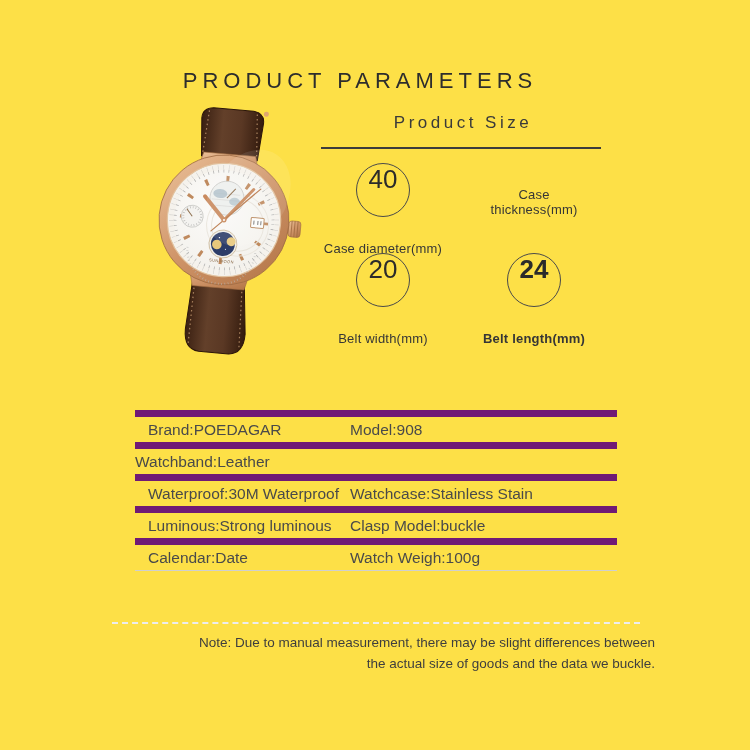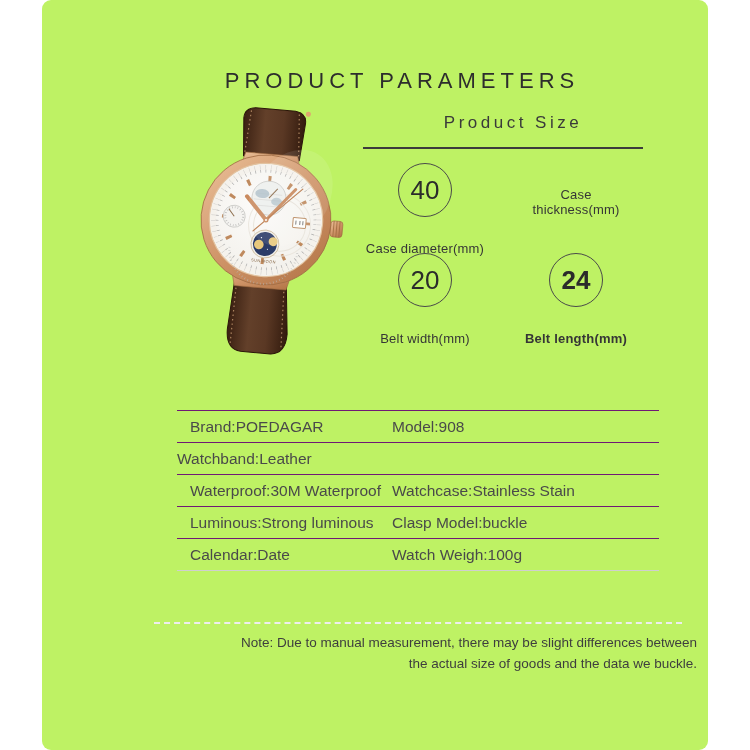--- a/index.html
+++ b/index.html
@@ -1,49 +1,49 @@
 <!DOCTYPE html>
 <html><head>
 <meta charset="utf-8">
 <style>
   * { margin:0; padding:0; box-sizing:border-box; }
   html,body { background:#fff; }
   body { font-family:"Liberation Sans", sans-serif; }
   .page {
-    position:relative; width:666px; height:750px; background:#bef264;
-    overflow:hidden; margin:0 auto;border-radius:9px;
+    position:relative; width:750px; height:750px; background:#fde047;
+    overflow:hidden; margin:0 auto;
   }
   .page-title {
     position:absolute; left:0; top:68px; width:720px; text-align:center;
     font-size:22px; letter-spacing:5px; color:#2d2d2d; font-weight:500;
   }
   
   .size-heading {
-    position:absolute; left:328px; top:113px; width:286px; text-align:center;
+    position:absolute; left:320px; top:113px; width:286px; text-align:center;
     font-size:17px; letter-spacing:3.5px; color:#3a3a3a;
   }
   .size-underline {
     position:absolute; left:321px; top:147px; width:280px; height:2px;
     background:#3c3c3c;
   }
   .size-item { position:absolute; width:122px; text-align:center; }
   .size-item.i0 { left:322px; top:163px; }
   .size-item.i1 { left:473px; top:163px; }
   .size-item.i2 { left:322px; top:253px; }
   .size-item.i3 { left:473px; top:253px;font-weight:bold; }
   .size-circle {
     width:54px; height:54px; border:1.5px solid #4a4a4a; border-radius:50%;
-    margin:0 auto; display:flex; align-items:center; justify-content:center;
+    margin:0 auto; display:flex; align-items:flex-start; justify-content:center;
   }
   .size-value { font-size:26px; color:#2b2b2b; }
   .size-label { margin-top:24px; font-size:13px; color:#363636; letter-spacing:0.2px; }
   
   .spec-table { position:absolute; left:135px; top:410px; width:482px; }
   .spec-row {
-    display:flex; height:32px; align-items:center; border-top:1px solid #701a75;
+    display:flex; height:32px; align-items:center; border-top:7px solid #701a75;
     font-size:15.5px; color:#4a4a4a;
   }
   .spec-row:last-child { border-bottom:1px solid #cfcfcf; height:33px; }
   .cell-left { width:215px; padding-left:13px; }
   .cell-right { flex:1; }
   
   .note-divider {
     position:absolute; left:112px; top:622px; width:528px; height:0;
     border-top:2px dashed #ededed;
   }

